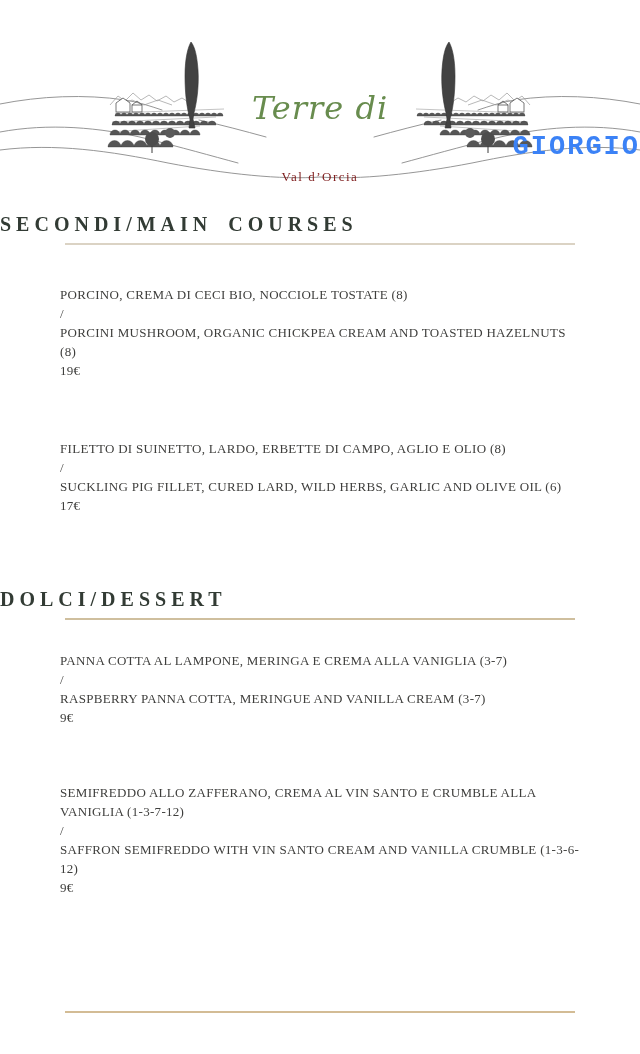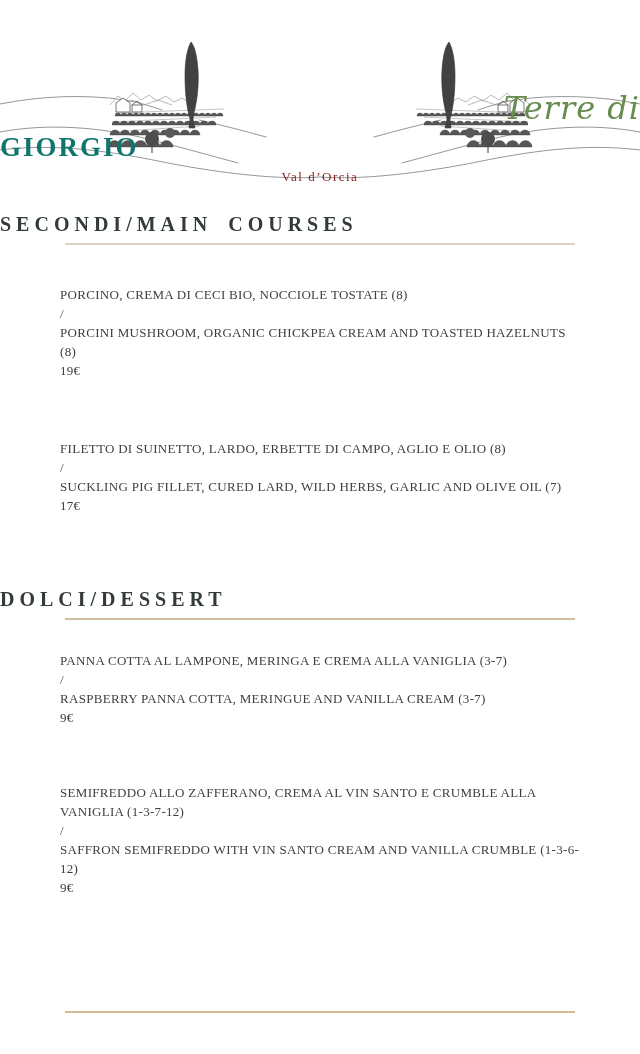--- a/index.html
+++ b/index.html
@@ -10,31 +10,31 @@
     overflow:hidden;
     font-family:"Liberation Serif", serif;
   }
   
   .illo{position:absolute;top:40px;width:320px;height:160px;}
   .illo-left{left:0;}
   .illo-right{right:0;transform:scaleX(-1);}
   
   .brand-script{
     position:absolute;top:90px;left:0;width:100%;
-    text-align:right;
+    text-align:center;
     font-family:"DejaVu Serif", cursive;
     font-style:italic;font-size:32px;line-height:36px;
     color:#688c4e;letter-spacing:1px;
   }
   .brand-title{
     position:absolute;top:133px;left:0;width:100%;
-    text-align:left;
-    font-family:Liberation Serif, serif;
+    text-align:right;
+    font-family:Liberation Mono, monospace;
     font-weight:bold;font-size:27px;line-height:28px;
-    color:#0f766e;letter-spacing:2px;
+    color:#3b82f6;letter-spacing:2px;
   }
   .brand-subtitle{
     position:absolute;top:169px;left:0;width:100%;
     text-align:center;
     font-size:13px;line-height:16px;
     color:#7f1d1d;letter-spacing:1.5px;
   }
   
   .section-heading{
     position:absolute;left:0;width:100%;
@@ -132,21 +132,21 @@
   <div class="menu-item" id="item-1">
     <div class="item-it">PORCINO, CREMA DI CECI BIO, NOCCIOLE TOSTATE (8)</div>
     <div class="item-sep">/</div>
     <div class="item-en">PORCINI MUSHROOM, ORGANIC CHICKPEA CREAM AND TOASTED HAZELNUTS (8)</div>
     <div class="item-price">19€</div>
   </div>
 
   <div class="menu-item" id="item-2">
     <div class="item-it">FILETTO DI SUINETTO, LARDO, ERBETTE DI CAMPO, AGLIO E OLIO (8)</div>
     <div class="item-sep">/</div>
-    <div class="item-en">SUCKLING PIG FILLET, CURED LARD, WILD HERBS, GARLIC AND OLIVE OIL (7)</div>
+    <div class="item-en">SUCKLING PIG FILLET, CURED LARD, WILD HERBS, GARLIC AND OLIVE OIL (6)</div>
     <div class="item-price">17€</div>
   </div>
 
   <div class="section-heading" id="heading-dolci">DOLCI/DESSERT</div>
   <div class="divider" id="divider-dolci"></div>
 
   <div class="menu-item" id="item-3">
     <div class="item-it">PANNA COTTA AL LAMPONE, MERINGA E CREMA ALLA VANIGLIA (3-7)</div>
     <div class="item-sep">/</div>
     <div class="item-en">RASPBERRY PANNA COTTA, MERINGUE AND VANILLA CREAM (3-7)</div>

